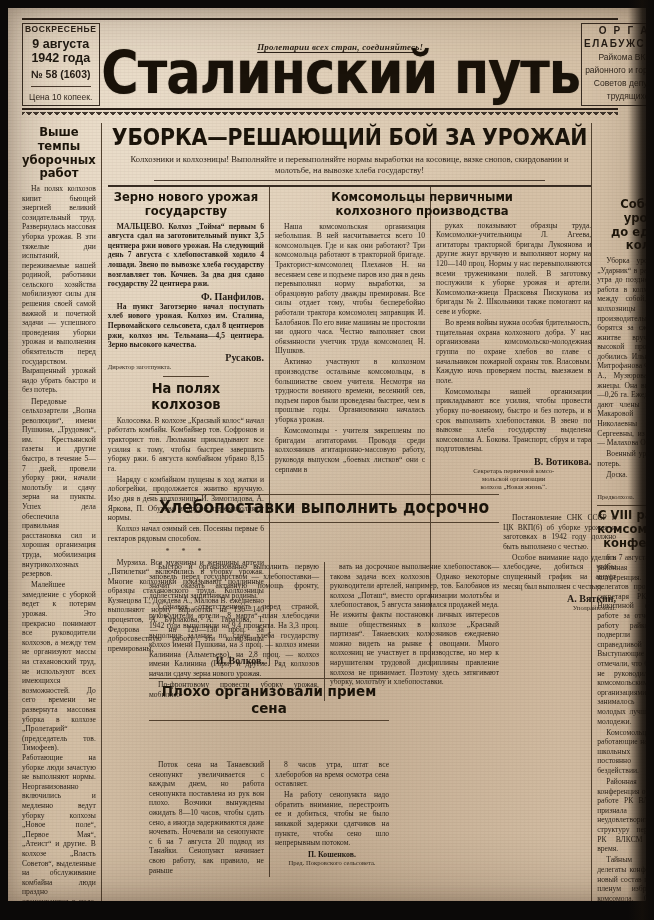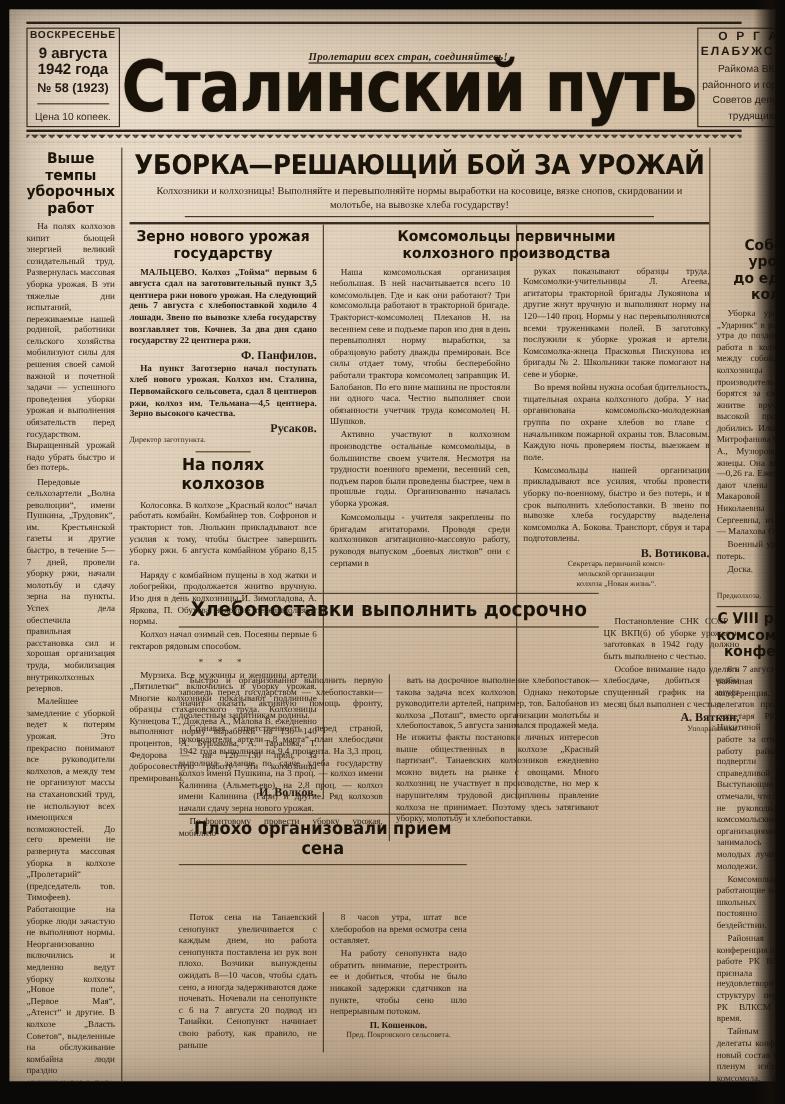--- a/index.html
+++ b/index.html
@@ -209,21 +209,21 @@
 <body>
 
 <div id="paper">
   <div id="content">
 
     <div class="masthead">
 
       <div class="mast-box">
         <div class="md-dow">ВОСКРЕСЕНЬЕ</div>
         <div class="md-date">9 августа 1942 года</div>
-        <div class="md-num">№ 58 (1923)</div>
+        <div class="md-num">№ 58 (1603)</div>
         <div class="md-rule"></div>
         <div class="md-price">Цена 10 копеек.</div>
       </div>
 
       <div class="mast-center">
         <div class="slogan">Пролетарии всех стран, соединяйтесь!</div>
         <div class="paper-title">Сталинский путь</div>
       </div>
 
       <div class="mast-box right">

